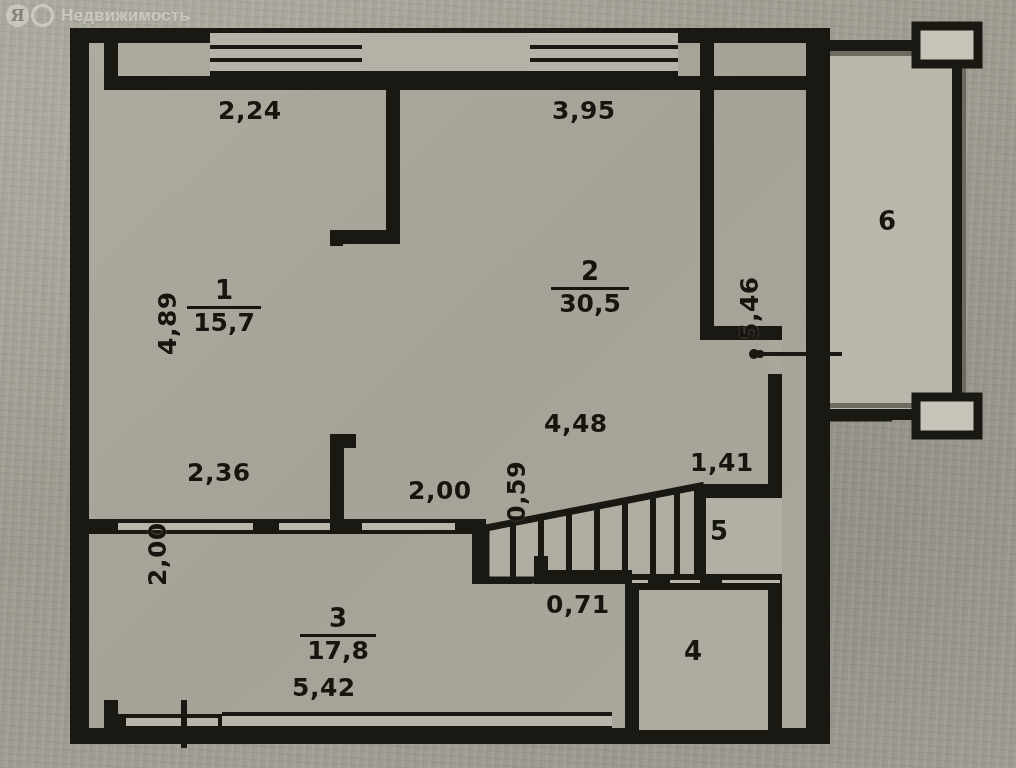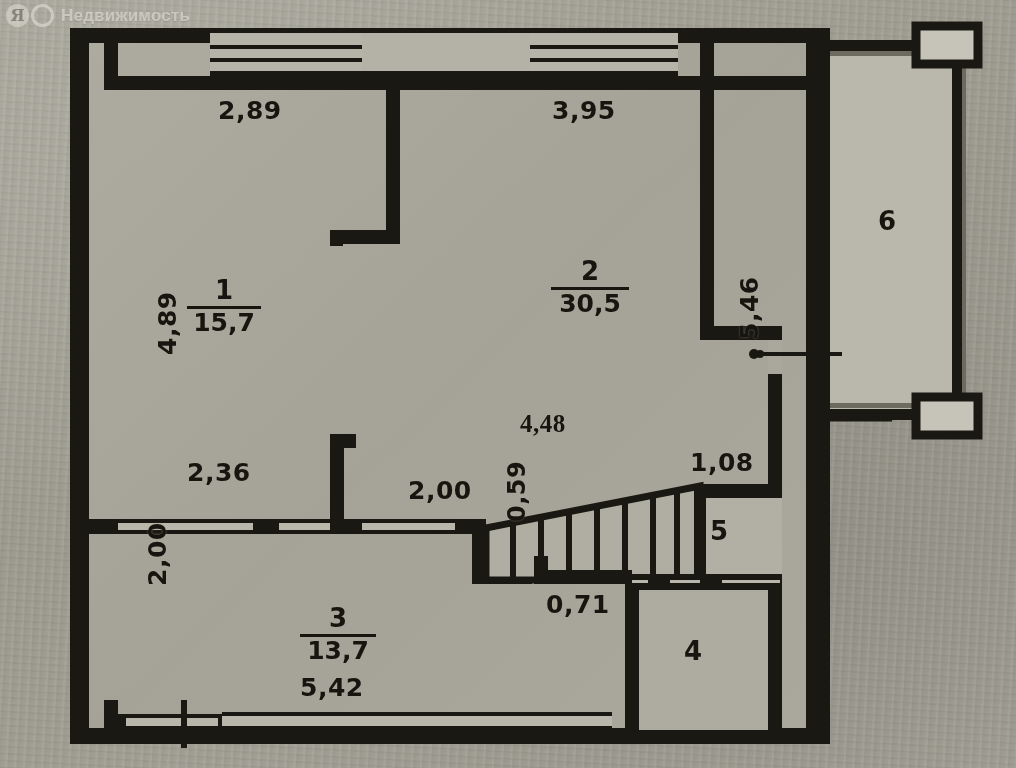--- a/index.html
+++ b/index.html
@@ -309,60 +309,60 @@
   </svg>
 
   <div class="watermark">
     <div class="wm-logo">
       <div class="wm-ya">Я</div>
       <div class="wm-ring"></div>
     </div>
     <div class="wm-text">Недвижимость</div>
   </div>
 
-  <div class="lbl dim" style="left:218px; top:98px;">2,89</div>
+  <div class="lbl dim" style="left:218px; top:98px;">2,24</div>
 
   <div class="lbl dim" style="left:552px; top:98px;">3,95</div>
 
   <div class="lbl dim rotcw" style="left:155px; top:355px;">4,89</div>
 
   <div class="lbl dim rotcw" style="left:737px; top:340px;">5,46</div>
 
-  <div class="lbl dim" style="left:520px; top:411px;font-family:Liberation Serif, serif;">4,48</div>
+  <div class="lbl dim" style="left:544px; top:411px;">4,48</div>
 
   <div class="lbl dim" style="left:187px; top:460px;">2,36</div>
 
   <div class="lbl dim" style="left:408px; top:478px;">2,00</div>
 
   <div class="lbl dim rotcw" style="left:505px; top:522px; font-size:24px;">0,59</div>
 
   <div class="lbl dim" style="left:546px; top:592px;">0,71</div>
 
-  <div class="lbl dim" style="left:690px; top:450px;">1,08</div>
+  <div class="lbl dim" style="left:690px; top:450px;">1,41</div>
 
   <div class="lbl dim rotcw" style="left:145px; top:586px;">2,00</div>
 
-  <div class="lbl dim" style="left:300px; top:675px;text-align:center;">5,42</div>
+  <div class="lbl dim" style="left:292px; top:675px;text-align:center;">5,42</div>
 
   <div class="frac" style="left:187px; top:277px; width:74px;">
     <span class="roomnum">1</span>
     <span class="bar"></span>
     <span class="roomsub">15,7</span>
   </div>
 
   <div class="frac" style="left:551px; top:258px; width:78px;">
     <span class="roomnum">2</span>
     <span class="bar"></span>
     <span class="roomsub">30,5</span>
   </div>
 
   <div class="frac" style="left:300px; top:605px; width:76px;">
     <span class="roomnum">3</span>
     <span class="bar"></span>
-    <span class="roomsub">13,7</span>
+    <span class="roomsub">17,8</span>
   </div>
 
   <div class="plainnum" style="left:684px; top:638px;">4</div>
 
   <div class="plainnum" style="left:710px; top:518px;">5</div>
 
   <div class="plainnum" style="left:878px; top:208px;">6</div>
 
 </div>
 

